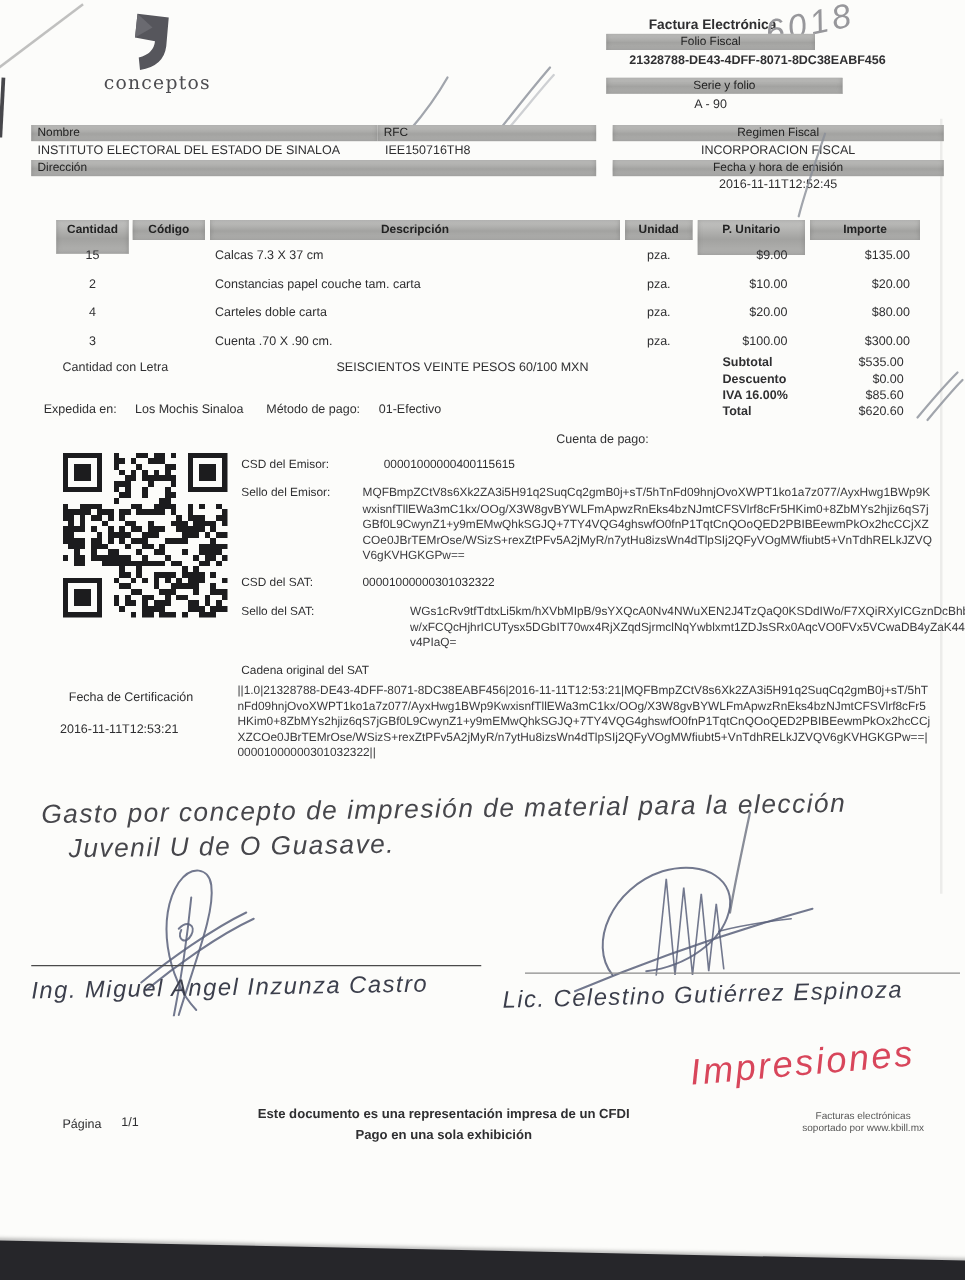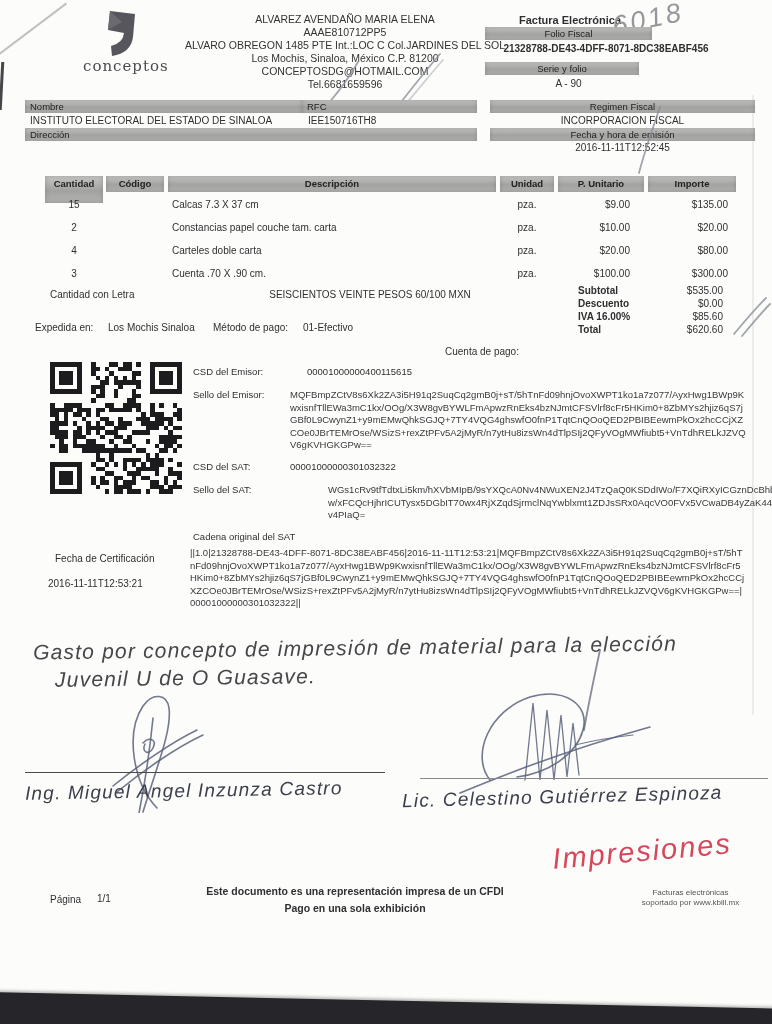--- a/index.html
+++ b/index.html
@@ -33,40 +33,32 @@
   <div class="abs" style="left:752px;top:95px;width:2px;height:620px;background:rgba(100,100,100,.10);"></div>
 
   <div class="abs" style="left:83px;top:10px;width:90px;">
     <svg width="38" height="47" viewBox="0 0 36 47" style="margin-left:16px;display:block;">
       <path d="M10 1 L35 4 L33 27 Q31 43 12 46 L11 36 Q23 33 24 23 L8 20 Z" fill="#56565c"></path>
       <path d="M10 1 L22 12 L8 20 Z" fill="#6a6a70"></path>
     </svg>
     <div class="logo-text">conceptos</div>
   </div>
 
-  <div class="abs c" style="left:175px;top:13px;width:340px;font-size:10.5px;line-height:13px;color:#333;">
-    <div>ALVAREZ AVENDAÑO MARIA ELENA</div>
-    <div>AAAE810712PP5</div>
-    <div>ALVARO OBREGON  1485 PTE Int.:LOC C Col.JARDINES DEL SOL</div>
-    <div>Los Mochis, Sinaloa, México C.P. 81200</div>
-    <div>CONCEPTOSDG@HOTMAIL.COM</div>
-    <div>Tel.6681659596</div>
-  </div>
 
   <svg class="abs pen" style="left:300px;top:48px;" width="160" height="62" viewBox="0 0 160 62">
     <path d="M28 56 C 40 42, 50 28, 58 14"></path>
     <path d="M98 58 C 112 40, 128 20, 140 6"></path>
     <path d="M104 58 C 118 42, 132 24, 143 12" style="opacity:.4"></path>
   </svg>
 
   <div class="abs b c" style="left:460px;top:14px;width:220px;font-size:11px;">Factura Electrónica</div>
   <div class="abs" style="left:612px;top:4px;font-size:27px;font-style:italic;color:#97979b;transform:rotate(-12deg);letter-spacing:3px;">6018</div>
   <div class="bar center" style="left:485px;top:27px;width:167px;">Folio Fiscal</div>
   <div class="abs b c" style="left:476px;top:43px;width:260px;font-size:10px;">21328788-DE43-4DFF-8071-8DC38EABF456</div>
-  <div class="bar center" style="left:485px;top:62px;width:154px;">Serie y folio</div>
+  <div class="bar center" style="left:485px;top:62px;width:189px;">Serie y folio</div>
   <div class="abs c t10" style="left:485px;top:78px;width:167px;">A - 90</div>
 
   <div class="bar pl" style="left:25px;top:100px;width:272px;">Nombre</div>
   <div class="bar pl" style="left:302px;top:100px;width:170px;">RFC</div>
   <div class="bar center" style="left:490px;top:100px;width:265px;">Regimen Fiscal</div>
   <div class="abs t10" style="left:30px;top:115px;">INSTITUTO ELECTORAL DEL ESTADO DE SINALOA</div>
   <div class="abs t10" style="left:308px;top:115px;">IEE150716TH8</div>
   <div class="abs t10 c" style="left:490px;top:115px;width:265px;">INCORPORACION FISCAL</div>
 
   <div class="bar pl" style="left:25px;top:128px;width:447px;">Dirección</div>
@@ -74,21 +66,21 @@
   <div class="abs t10 c" style="left:490px;top:142px;width:265px;">2016-11-11T12:52:45</div>
 
   <svg class="abs pen" style="left:630px;top:105px;" width="40" height="72" viewBox="0 0 40 72">
     <path d="M30 2 C 22 26, 14 48, 9 68"></path>
   </svg>
 
   <div class="bar center b" style="left:45px;top:176px;width:58px;height:27px;line-height:16px;">Cantidad</div>
   <div class="bar center b" style="left:106px;top:176px;width:58px;height:16px;line-height:16px;">Código</div>
   <div class="bar center b" style="left:168px;top:176px;width:328px;height:16px;line-height:16px;">Descripción</div>
   <div class="bar center b" style="left:500px;top:176px;width:54px;height:16px;line-height:16px;">Unidad</div>
-  <div class="bar center b" style="left:558px;top:176px;width:86px;height:16px;line-height:16px;">P. Unitario</div>
+  <div class="bar center b" style="left:558px;top:176px;width:86px;height:28px;line-height:16px;">P. Unitario</div>
   <div class="bar center b" style="left:648px;top:176px;width:88px;height:16px;line-height:16px;">Importe</div>
 
   <div class="abs" style="left:0;top:199px;width:772px;height:14px;">
     <span class="abs t10 c" style="left:45px;width:58px;">15</span>
     <span class="abs t10 c" style="left:106px;width:58px;"></span>
     <span class="abs t10" style="left:172px;">Calcas 7.3 X 37 cm</span>
     <span class="abs t10 c" style="left:500px;width:54px;">pza.</span>
     <span class="abs t10 r" style="left:548px;width:82px;">$9.00</span>
     <span class="abs t10 r" style="left:640px;width:88px;">$135.00</span>
   </div>

